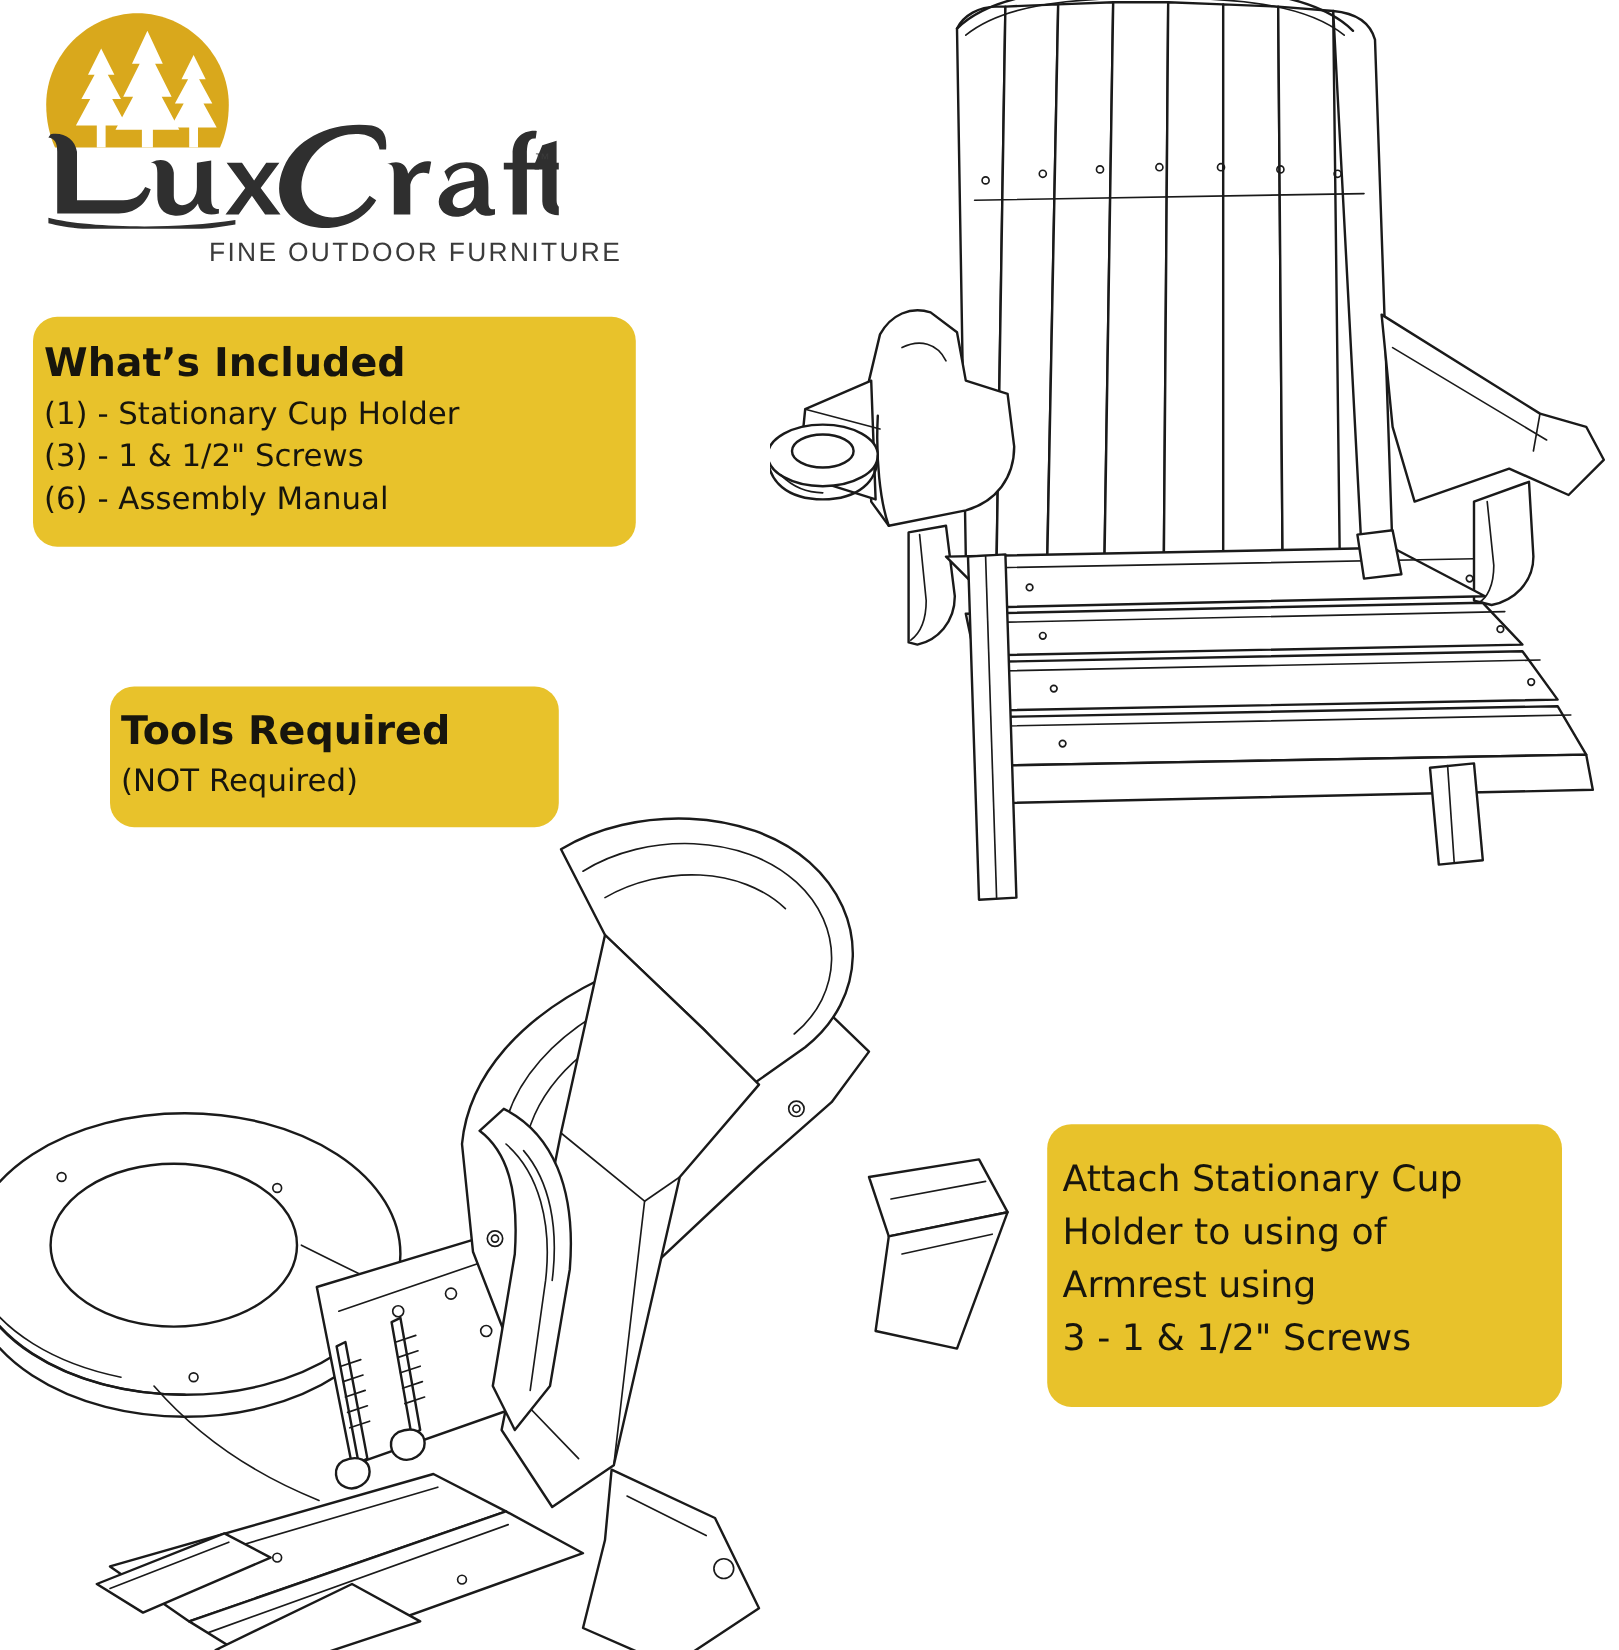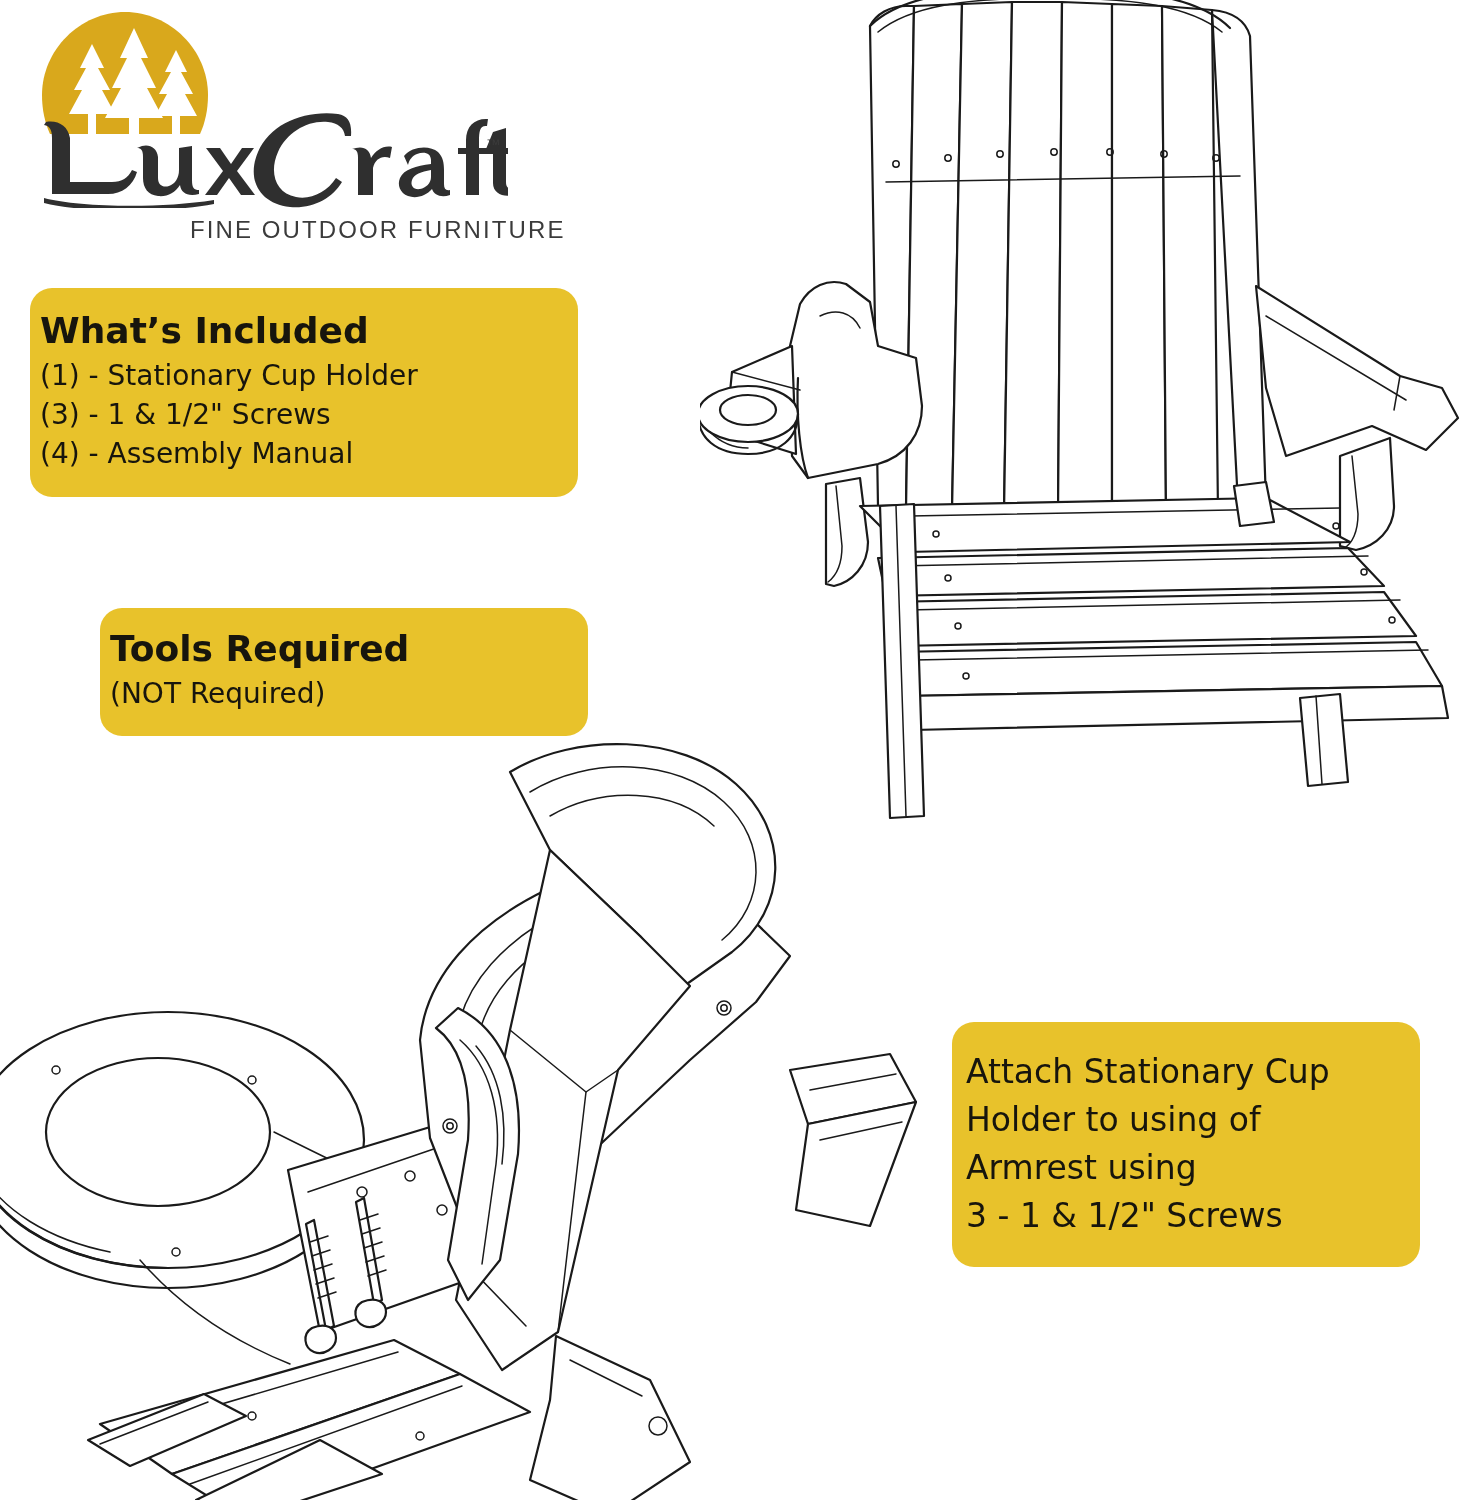--- a/index.html
+++ b/index.html
@@ -79,29 +79,29 @@
   }
 
   #included-box {
     left: 30px;
     top: 288px;
     width: 548px;
     padding: 22px 10px 24px 10px;
   }
   #tools-box {
     left: 100px;
-    top: 608px;
-    width: 488px;
+    top: 624px;
+    width: 408px;
     padding: 20px 10px 22px 10px;
   }
   #attach-box {
     left: 952px;
     top: 1022px;
     width: 468px;
-    padding: 26px 14px 28px 14px;
+    padding: 26px 14px 40px 14px;
   }
   #attach-box .line {
     font-size: 33px;
     line-height: 1.45;
   }
 
   
   .art {
     position: absolute;
   }
@@ -164,21 +164,21 @@
   </svg>
 
   <span id="logo-tm">™</span>
   <span id="logo-tagline">FINE OUTDOOR FURNITURE</span>
 </div>
 
 <div class="callout" id="included-box">
   <div class="title">What’s Included</div>
   <div class="line">(1) - Stationary Cup Holder</div>
   <div class="line">(3) - 1 &amp; 1/2" Screws</div>
-  <div class="line">(4) - Assembly Manual</div>
+  <div class="line">(6) - Assembly Manual</div>
 </div>
 
 <div class="callout" id="tools-box">
   <div class="title">Tools Required</div>
   <div class="line">(NOT Required)</div>
 </div>
 
 <div class="callout" id="attach-box">
   <div class="line">Attach Stationary Cup</div>
   <div class="line">Holder to using of</div>

